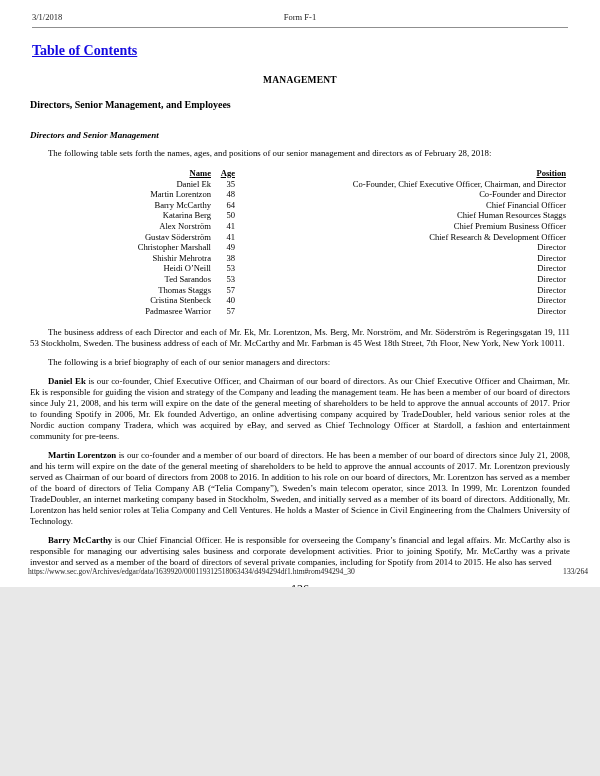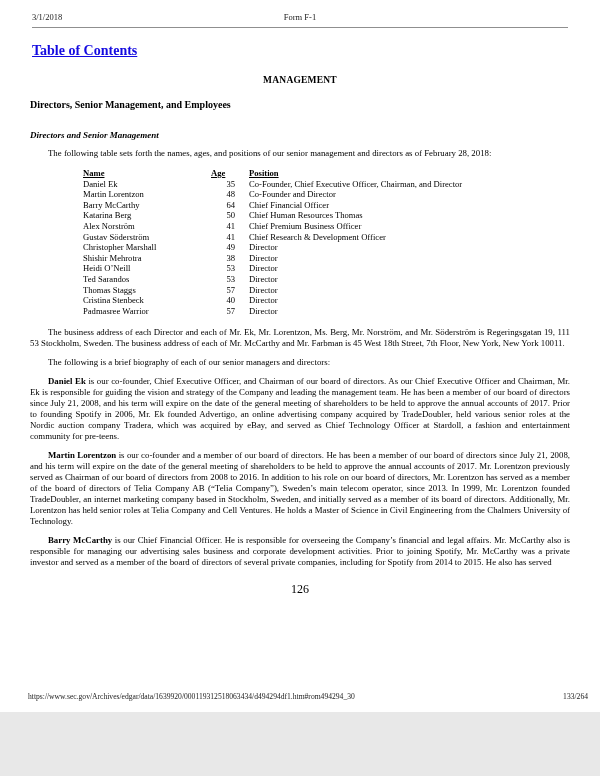--- a/index.html
+++ b/index.html
@@ -1,18 +1,18 @@
 <!DOCTYPE html>
 <html><head>
 <meta charset="utf-8">
 <style>
   html, body { margin:0; padding:0; background:#e8e8e8; }
   .sheet {
     position:relative;
-    width:600px; height:712px;
+    width:600px; height:587px;
     margin:0 auto;
     background:#ffffff;
     color:#000;
     font-family:"Liberation Serif","DejaVu Serif",serif;
     box-sizing:border-box;
     padding:12px 30px 0 30px;
     overflow:hidden;
   }
   
   .print-header {
@@ -59,21 +59,21 @@
     border-collapse:collapse;
     margin:9px 0 0 53px;
     font-size:8.6px;
     line-height:10.6px;
     width:483px;
     table-layout:fixed;
   }
   .mgmt-table th, .mgmt-table td {
     padding:0;
     vertical-align:top;
-    text-align:left;
+    text-align:right;
     font-weight:normal;
     white-space:nowrap;
     overflow:visible;
   }
   .mgmt-table th { font-weight:bold; }
   .mgmt-table th span { text-decoration:underline; }
   .col-name { width:128px; }
   .col-age  { width:24px; text-align:right; }
   .col-pos  { padding-left:14px; }
   .mgmt-table td.col-age { text-align:right; }
@@ -134,21 +134,21 @@
           <td class="col-pos">Co-Founder and Director</td>
         </tr>
       <tr>
           <td class="col-name">Barry McCarthy</td>
           <td class="col-age">64</td>
           <td class="col-pos">Chief Financial Officer</td>
         </tr>
       <tr>
           <td class="col-name">Katarina Berg</td>
           <td class="col-age">50</td>
-          <td class="col-pos">Chief Human Resources Thomas</td>
+          <td class="col-pos">Chief Human Resources Staggs</td>
         </tr>
       <tr>
           <td class="col-name">Alex Norström</td>
           <td class="col-age">41</td>
           <td class="col-pos">Chief Premium Business Officer</td>
         </tr>
       <tr>
           <td class="col-name">Gustav Söderström</td>
           <td class="col-age">41</td>
           <td class="col-pos">Chief Research &amp; Development Officer</td>

